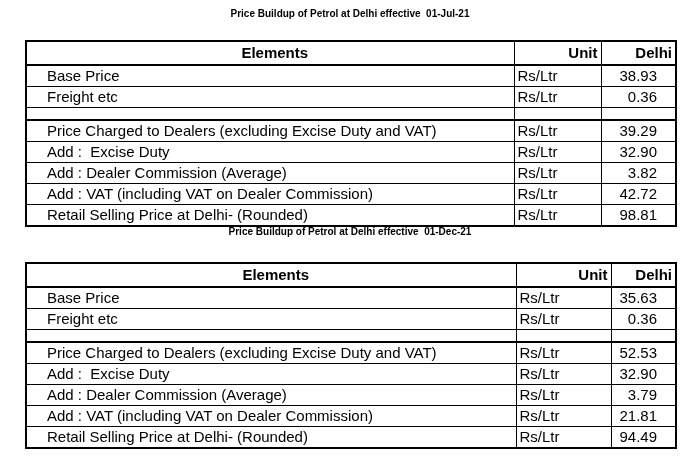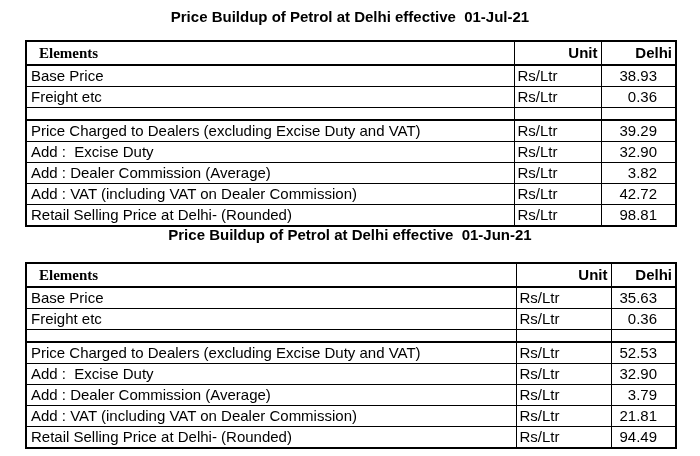--- a/index.html
+++ b/index.html
@@ -14,21 +14,21 @@
     background: #ffffff;
     font-family: "Liberation Sans", sans-serif;
     color: #000000;
     overflow: hidden;
   }
   .table-title {
     position: absolute;
     left: 0;
     width: 700px;
     text-align: center;
-    font-size: 15px;
+    font-size: 10px;
     font-weight: bold;
     white-space: pre;
     color: #000;
   }
   #title-jul { top: 8px; }
   #title-jun { top: 226px; }
 
   table.price-table {
     position: absolute;
     left: 25px;
@@ -51,25 +51,25 @@
     white-space: pre;
     vertical-align: middle;
     box-sizing: border-box;
   }
   .price-table thead th {
     height: 22px;
     line-height: 22px;
     font-weight: bold;
     border-bottom: 2px solid #000;
   }
-  .price-table th.h-elements { text-align: left; padding-left: 12px; font-family: Liberation Serif, serif; }
+  .price-table th.h-elements { text-align: center; padding-left: 12px; }
   .price-table th.h-unit,
   .price-table th.h-delhi   { text-align: right; }
 
-  .price-table td.c-element { text-align: left; padding-left: 4px; }
+  .price-table td.c-element { text-align: left; padding-left: 20px; }
   .price-table td.c-unit    { text-align: left; }
   .price-table td.c-delhi   { text-align: right; padding-right: 18px; }
 
   tr.spacer-row td {
     height: 12px;
     line-height: 12px;
     border-bottom: 2px solid #000;
   }
 
   
@@ -138,21 +138,21 @@
         <td class="c-delhi">42.72</td>
       </tr>
       <tr>
         <td class="c-element">Retail Selling Price at Delhi- (Rounded)</td>
         <td class="c-unit">Rs/Ltr</td>
         <td class="c-delhi">98.81</td>
       </tr>
     </tbody>
   </table>
 
-  <div class="table-title" id="title-jun">Price Buildup of Petrol at Delhi effective  01-Jun-21</div>
+  <div class="table-title" id="title-jun">Price Buildup of Petrol at Delhi effective  01-Dec-21</div>
 
   <table class="price-table" id="table-jun">
     <colgroup>
       <col class="col-el">
         <col class="col-unit">
         <col class="col-delhi">
     </colgroup>
     <thead>
       <tr>
         <th class="h-elements">Elements</th>

